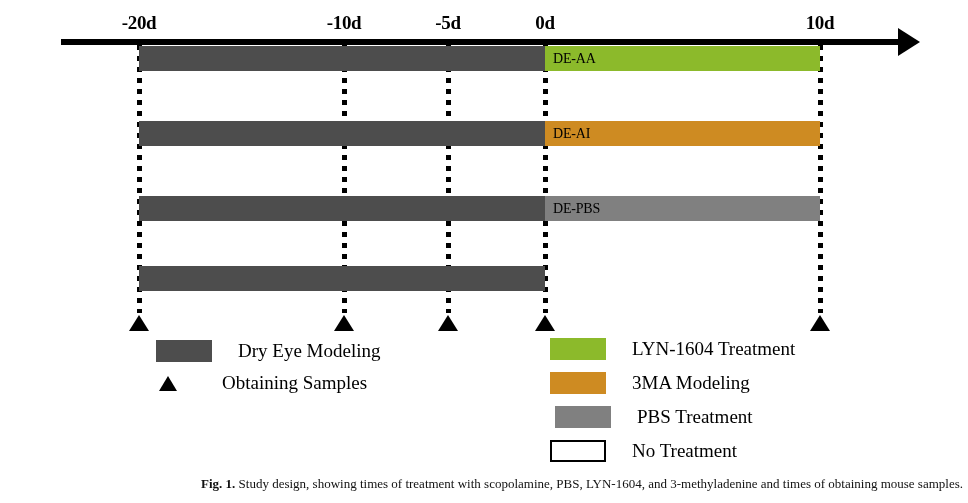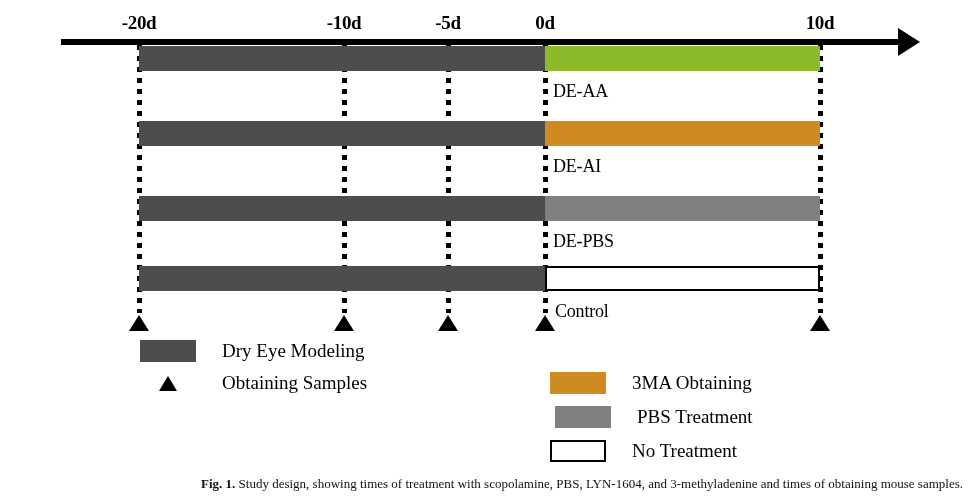--- a/index.html
+++ b/index.html
@@ -90,26 +90,25 @@
   .seg-green { background: #8cba2b; }
   .seg-orange{ background: #ce8b22; }
   .seg-gray  { background: #808080; }
   .seg-white { background: #ffffff; border: 2px solid #000000; }
 
   .row-label {
     position: absolute;
     top: 50%;
     transform: translateY(-50%);
     left: 8px;
-    font-size: 18px;
+    font-size: 14px;
     color: #000000;
     white-space: nowrap;
     z-index: 4;
     letter-spacing: -0.2px;
-    margin-top: 32px;
   }
 
   
   .legend-item {
     position: absolute;
     display: flex;
     align-items: center;
   }
   .legend-swatch {
     width: 56px;
@@ -200,45 +199,46 @@
 
   <div class="row" style="left:0; top:196px; width:968px;padding-left:44px;">
     <div class="seg seg-model" style="left:139px; width:406px;"></div>
     <div class="seg seg-gray" style="left:545px; width:275px;">
       <span class="row-label">DE-PBS</span>
     </div>
   </div>
 
   <div class="row" style="left:0; top:266px; width:968px;">
     <div class="seg seg-model" style="left:139px; width:406px;"></div>
-    <div class="seg seg-white" style="left:545px; width:275px;">
-      <span class="row-label">Control</span>
-    </div>
   </div>
 
   <div class="sample-tri" style="left:139px; top:315px;"></div>
   <div class="sample-tri" style="left:344px; top:315px;"></div>
   <div class="sample-tri" style="left:448px; top:315px;"></div>
   <div class="sample-tri" style="left:545px; top:315px;"></div>
   <div class="sample-tri" style="left:820px; top:315px;"></div>
 
-  <div class="legend-item" style="left:140px; top:340px;">
+  <div class="legend-item" style="left:156px; top:340px;">
     <span class="legend-swatch sw-dark"></span>
     <span class="legend-text">Dry Eye Modeling</span>
   </div>
   <div class="legend-item" style="left:140px; top:372px;">
     <span class="legend-tri-wrap">
         <span class="legend-tri"></span>
       </span>
     <span class="legend-text">Obtaining Samples</span>
   </div>
 
+  <div class="legend-item" style="left:550px; top:338px;">
+    <span class="legend-swatch sw-green"></span>
+    <span class="legend-text">LYN-1604 Treatment</span>
+  </div>
   <div class="legend-item" style="left:550px; top:372px;">
     <span class="legend-swatch sw-orange"></span>
-    <span class="legend-text">3MA Obtaining</span>
+    <span class="legend-text">3MA Modeling</span>
   </div>
   <div class="legend-item" style="left:555px; top:406px;text-align:center;">
     <span class="legend-swatch sw-gray"></span>
     <span class="legend-text">PBS Treatment</span>
   </div>
   <div class="legend-item" style="left:550px; top:440px;">
     <span class="legend-swatch sw-white"></span>
     <span class="legend-text">No Treatment</span>
   </div>
 

